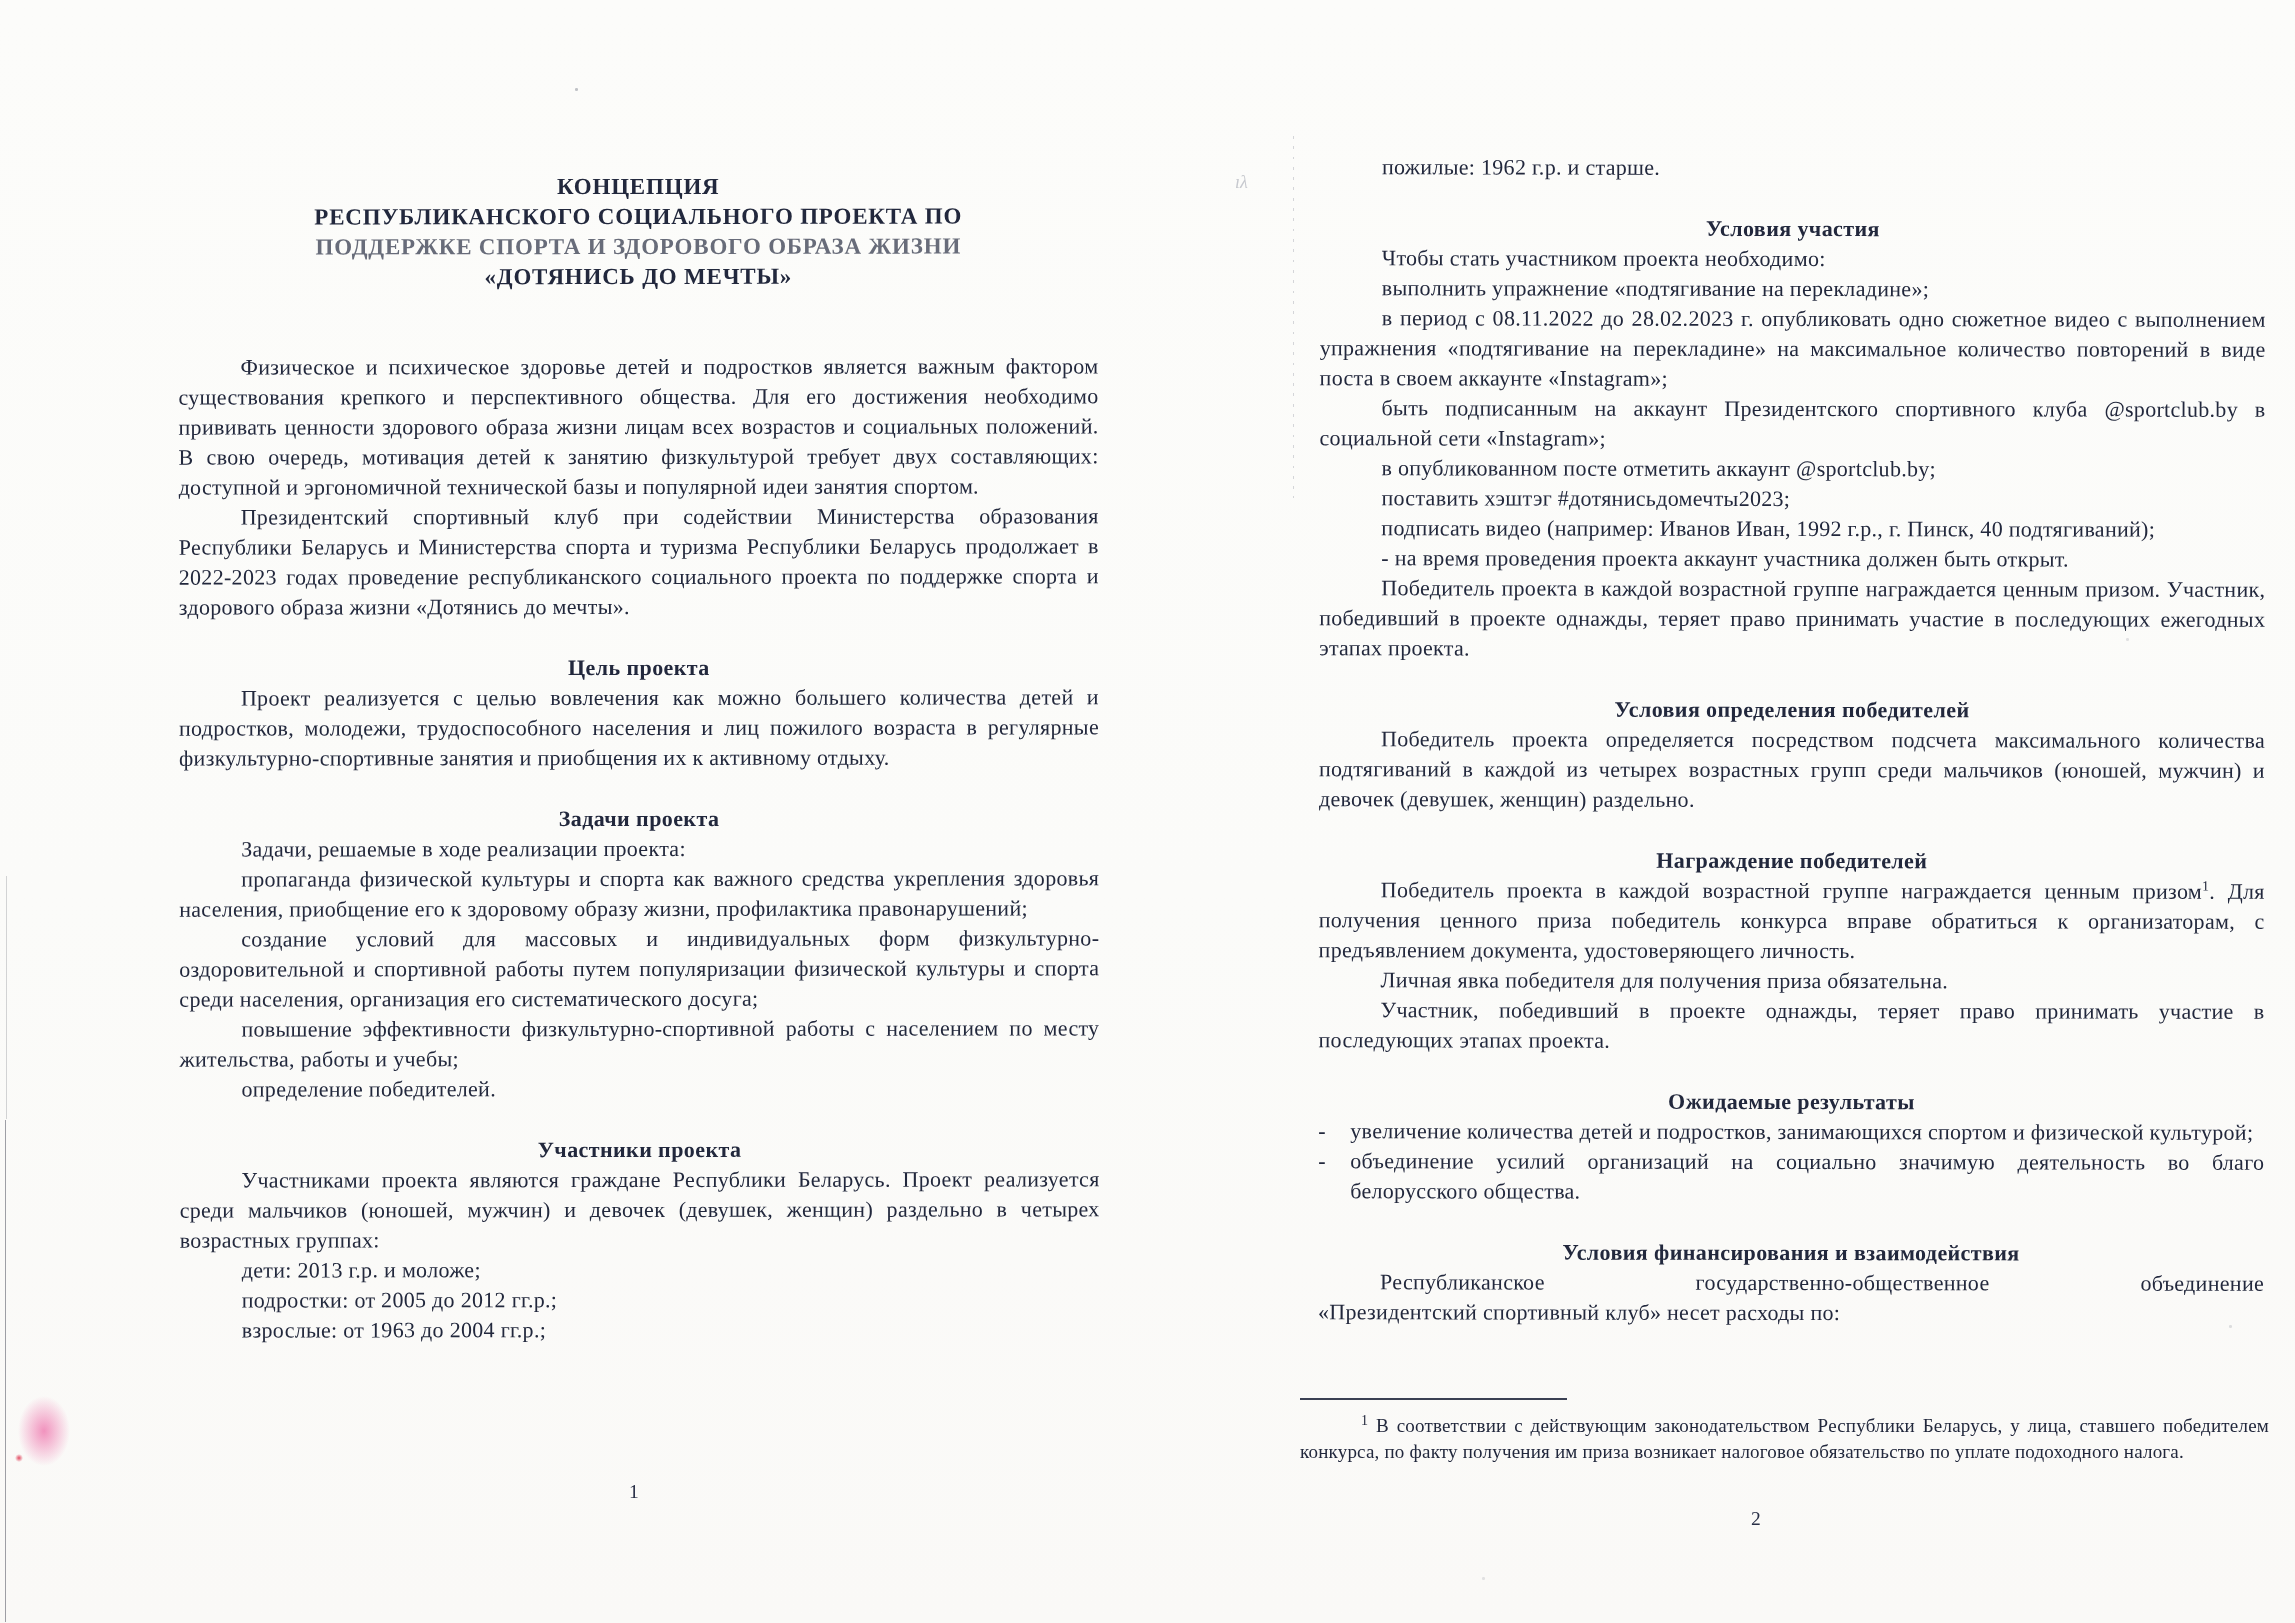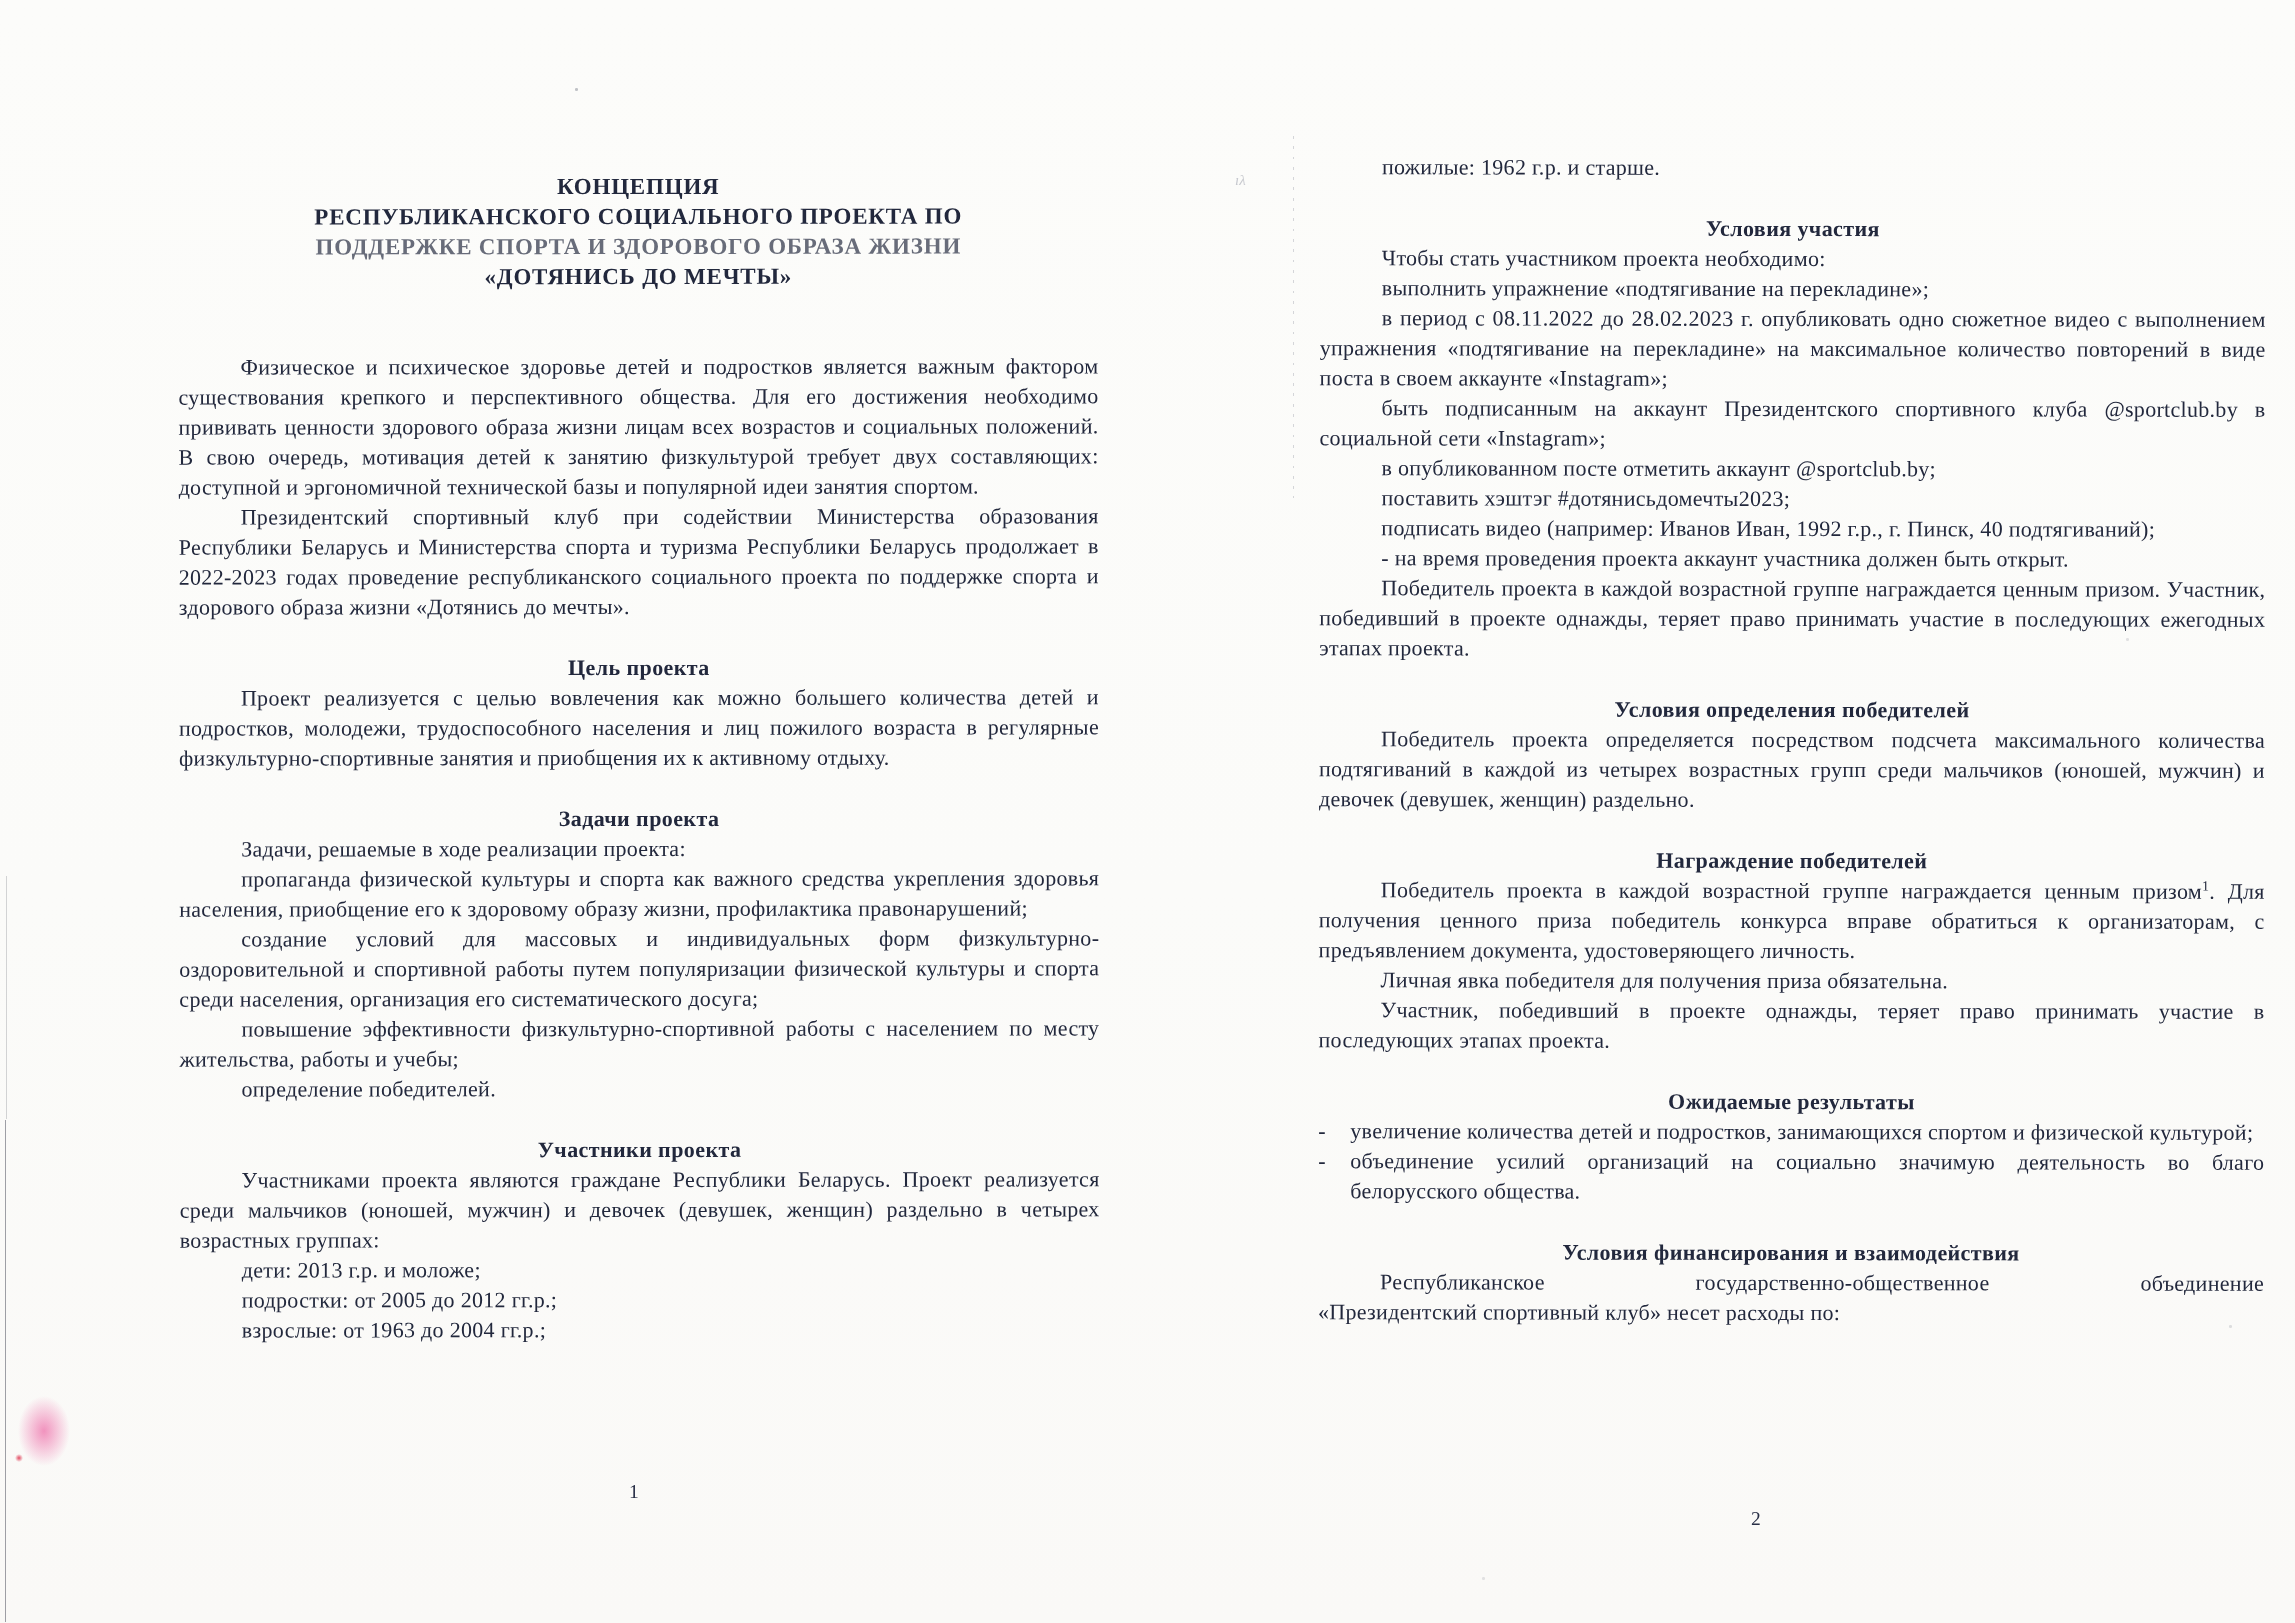--- a/index.html
+++ b/index.html
@@ -33,21 +33,21 @@
   #pn2{left:1751px;top:1508px;}
   
   .edge-line{position:absolute;left:4.9px;top:1120px;width:1.6px;height:502px;background:rgba(66,68,82,.5);}
   .edge-line-top{position:absolute;left:6px;top:876px;width:1.1px;height:243px;background:rgba(66,68,82,.22);}
   .pink-smudge{position:absolute;left:18.4px;top:1396px;width:52px;height:70px;
     background:radial-gradient(closest-side,rgba(233,62,142,.55),rgba(233,62,142,0));}
   .pink-dot{position:absolute;left:15px;top:1454px;width:7.6px;height:7.6px;border-radius:50%;
     background:radial-gradient(closest-side,rgba(220,30,60,.8),rgba(220,30,60,0));}
   .divider-dots{position:absolute;left:1293px;top:136px;width:1.1px;height:362px;
     background-image:repeating-linear-gradient(to bottom,rgba(120,124,140,.30) 0 2.7px,transparent 2.7px 10.3px);}
-  .top-mark{position:absolute;left:1235px;top:172px;font-size:15px;color:rgba(100,105,125,.35);font-style:italic;}
+  .top-mark{position:absolute;left:1235px;top:172px;font-size:18px;color:rgba(100,105,125,.35);font-style:italic;}
   .speck{position:absolute;width:2.7px;height:2.7px;border-radius:50%;background:rgba(80,85,100,.35);}
 </style>
 </head>
 <body>
 
 <div class="scanwrap">
 
   <div class="page" id="page1">
     <div class="title">
       <span class="t">КОНЦЕПЦИЯ</span>
@@ -106,20 +106,24 @@
     <div class="bullet">
       <span class="dash">-</span>
       <span class="btxt">объединение усилий организаций на социально значимую деятельность во благо белорусского общества.</span>
     </div>
 
     <h2>Условия финансирования и взаимодействия</h2>
     <p class="stretch">Республиканское государственно-общественное объединение</p>
     <p class="pleft" style="text-indent:0;">«Президентский спортивный клуб» несет расходы по:</p>
   </div>
 
+  <div class="fn">
+    <div class="rule"></div>
+    <p><sup>1</sup><span> В соответствии с действующим законодательством Республики Беларусь, у лица, ставшего победителем конкурса, по факту получения им приза возникает налоговое обязательство по уплате подоходного налога.</span></p>
+  </div>
 
   <div class="pn" id="pn1">1</div>
   <div class="pn" id="pn2">2</div>
 </div>
 
 <div class="edge-line"></div>
 <div class="edge-line-top"></div>
 <div class="pink-smudge"></div>
 <div class="pink-dot"></div>
 <div class="divider-dots"></div>

